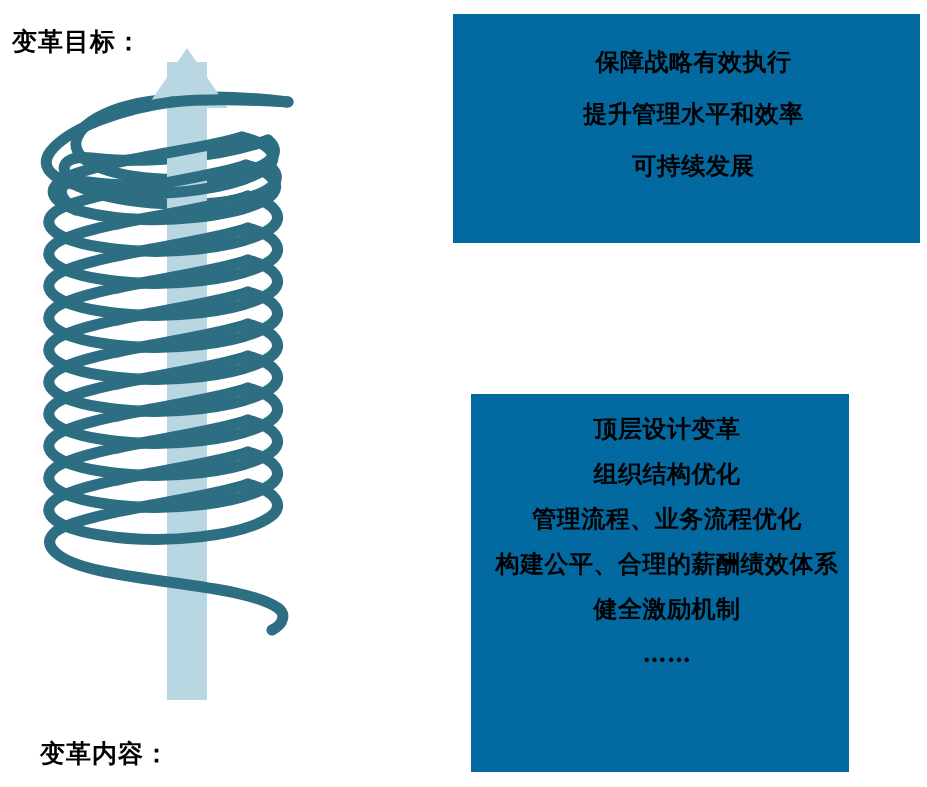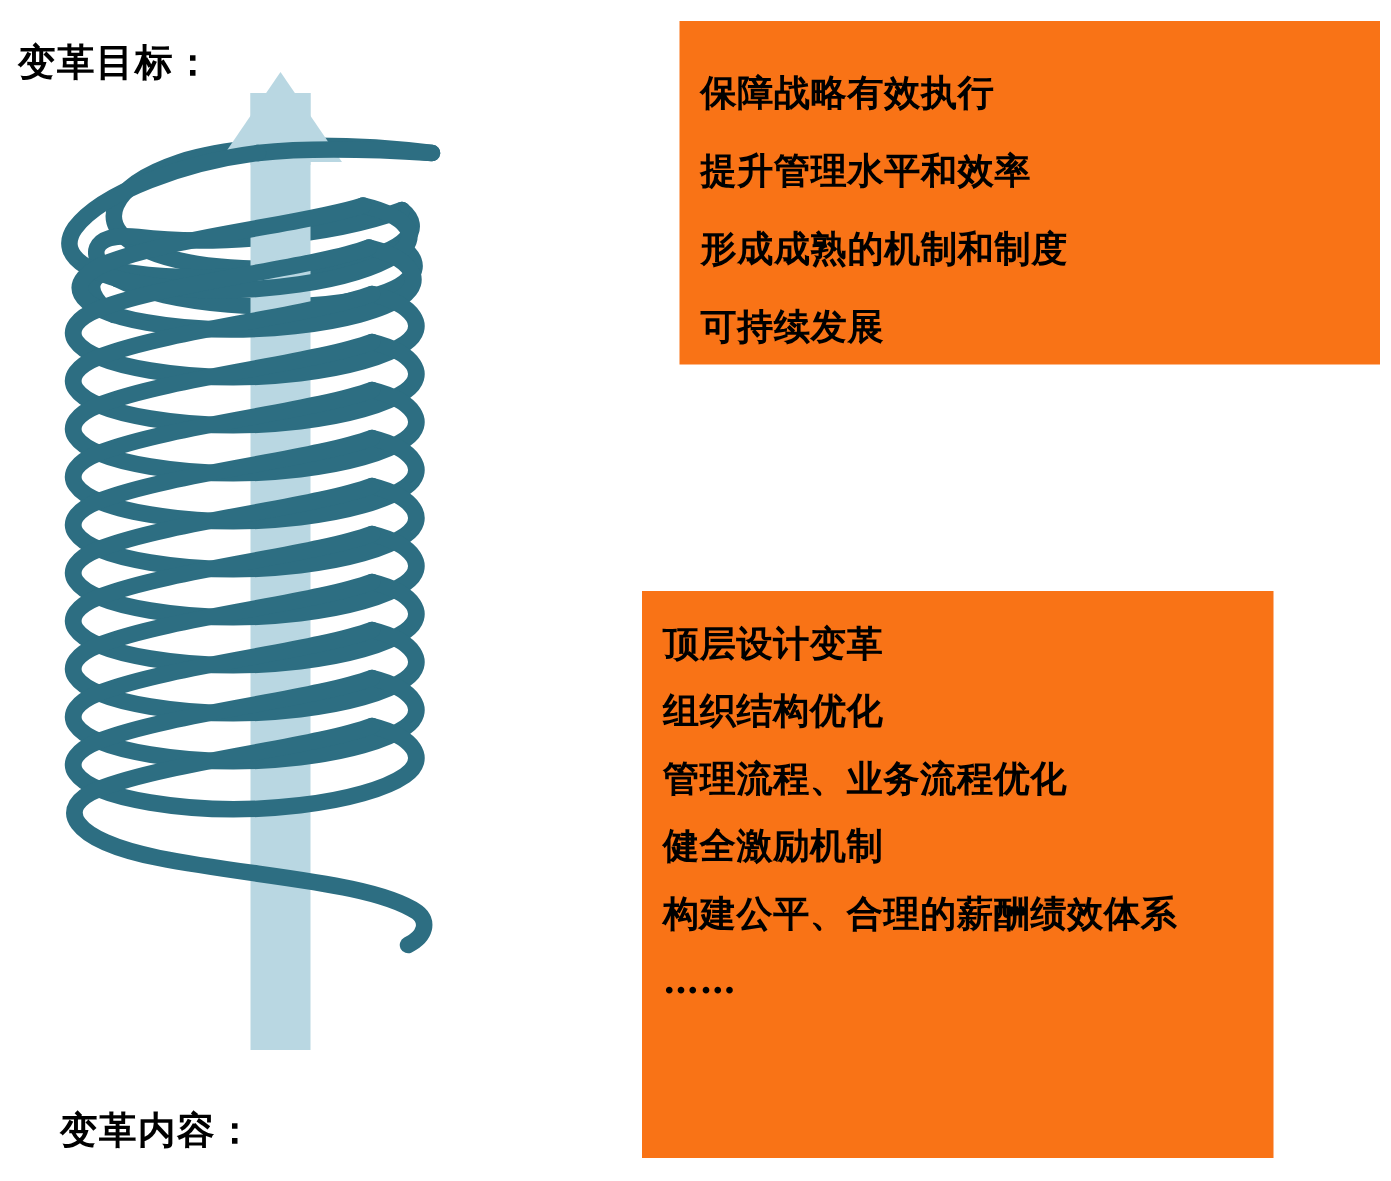--- a/index.html
+++ b/index.html
@@ -48,34 +48,35 @@
   }
   .spiral-graphic svg {
     display: block;
     width: 290px;
     height: 680px;
   }
 
   
   .panel {
     position: absolute;
-    background: #f97316;
+    background: #0369a1;
     box-sizing: border-box;
+    text-align: center;
   }
   #panel-goals {
     left: 453px;
     top: 14px;
     width: 467px;
     height: 229px;
     padding: 22px 0 0 14px;
   }
   #panel-contents {
-    left: 428px;
+    left: 471px;
     top: 394px;
-    width: 421px;
+    width: 378px;
     height: 378px;
     padding: 12px 0 16px 14px;
   }
 
   .panel-line {
     font-family: "DejaVu Serif", "Liberation Serif", serif;
     font-weight: 700;
     font-size: 24px;
     color: #000000;
     letter-spacing: 0.5px;
@@ -166,28 +167,27 @@
 
         <path d="M228 444 C 190 458, 92 468, 46 486 C 16 498, 26 520, 86 532
                  C 152 545, 228 548, 258 568 C 266 574, 264 584, 252 590"></path>
       </g>
     </svg>
   </div>
 
   <div class="panel" id="panel-goals">
     <div class="panel-line">保障战略有效执行</div>
     <div class="panel-line">提升管理水平和效率</div>
-    <div class="panel-line">形成成熟的机制和制度</div>
     <div class="panel-line">可持续发展</div>
   </div>
 
   <div class="panel" id="panel-contents">
     <div class="panel-line">顶层设计变革</div>
     <div class="panel-line">组织结构优化</div>
     <div class="panel-line">管理流程、业务流程优化</div>
+    <div class="panel-line">构建公平、合理的薪酬绩效体系</div>
     <div class="panel-line">健全激励机制</div>
-    <div class="panel-line">构建公平、合理的薪酬绩效体系</div>
     <div class="panel-line">……</div>
   </div>
 
   <div class="heading" id="heading-content">变革内容：</div>
 
 </div>
 
 </body></html>

